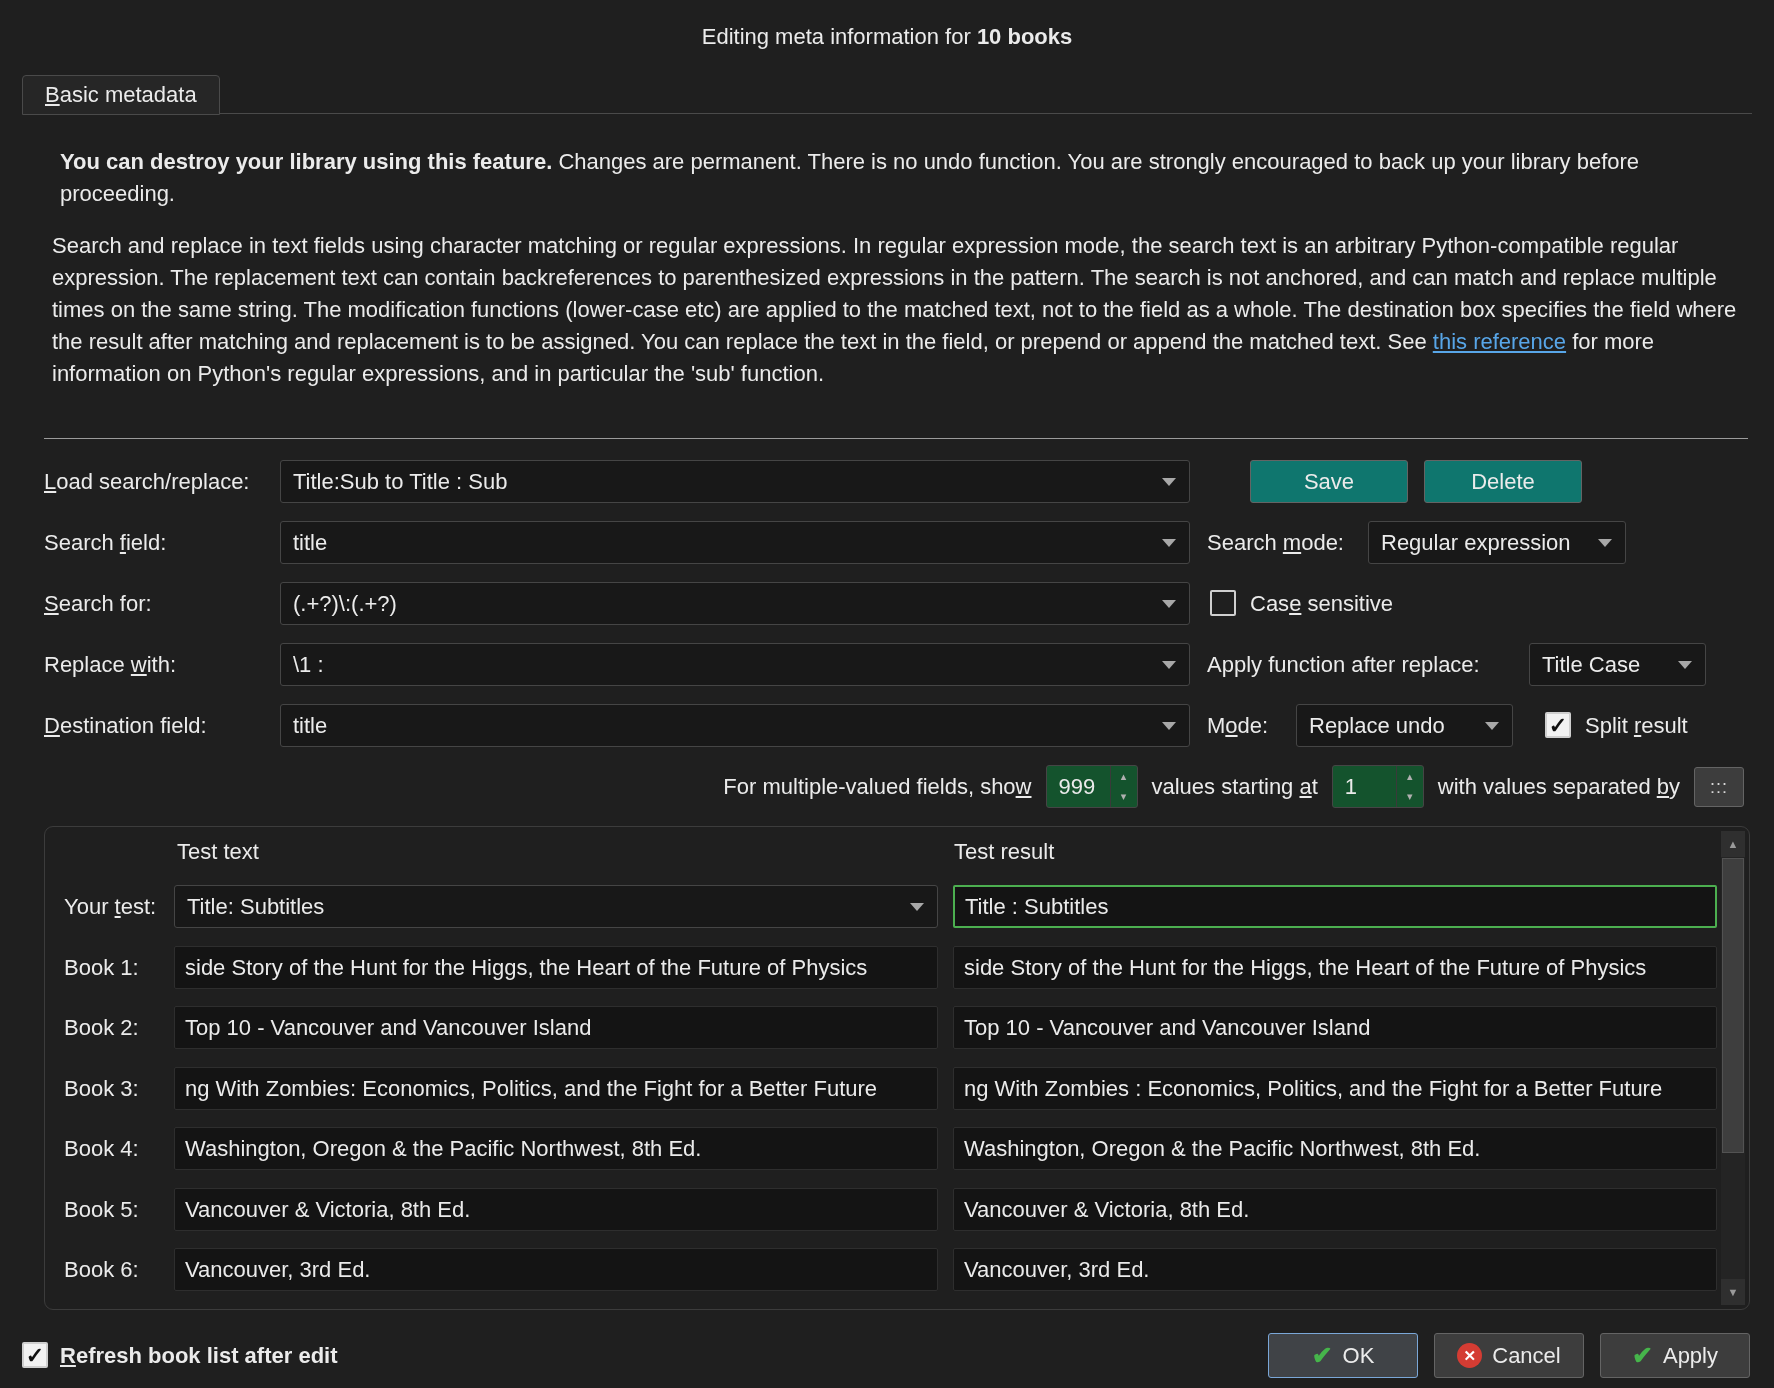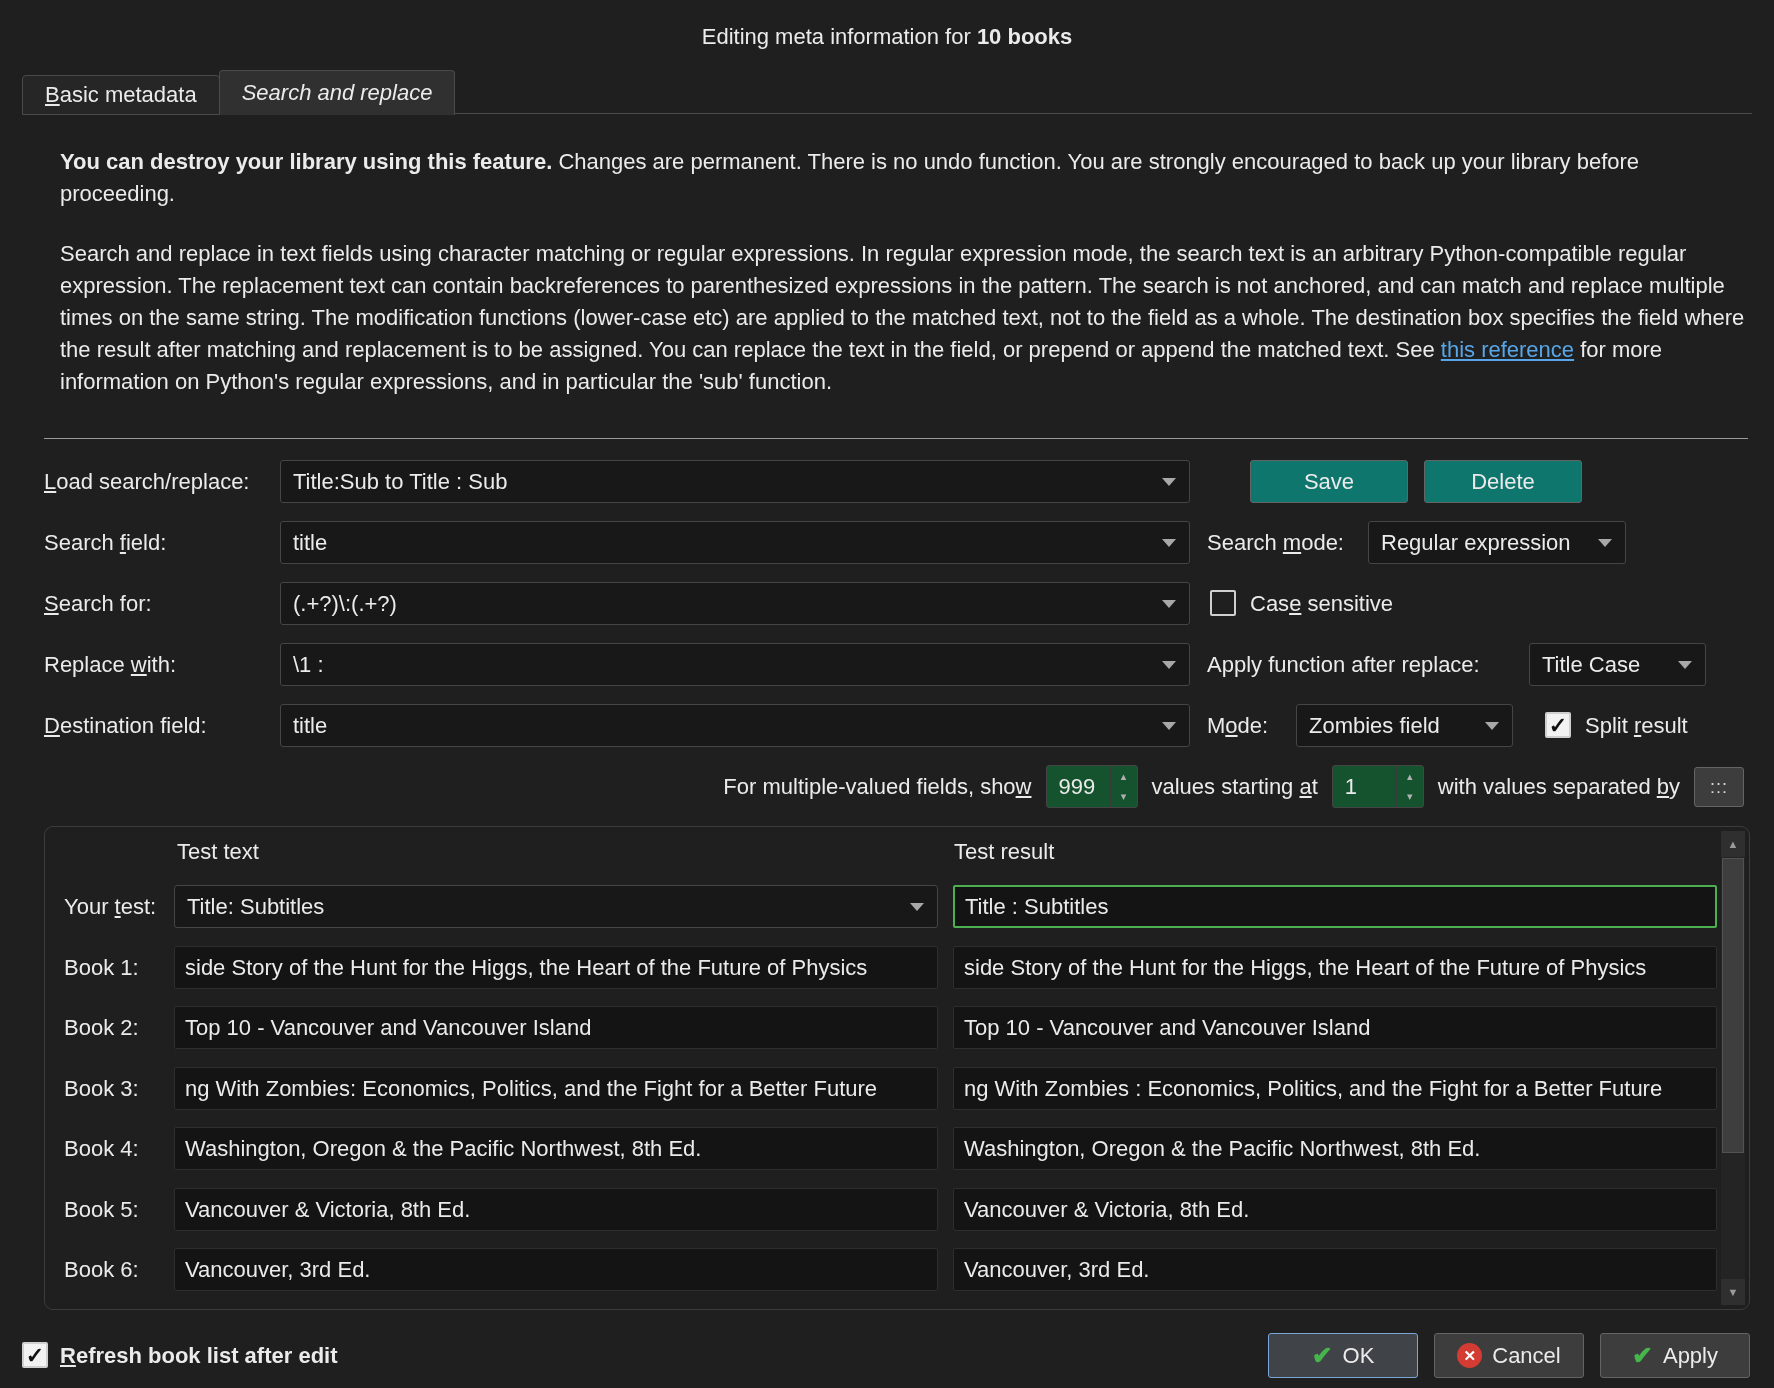--- a/index.html
+++ b/index.html
@@ -11,21 +11,21 @@
   .title b{font-weight:bold;}
 
   
   .paneline{position:absolute;left:22px;top:113px;width:1730px;height:1px;background:#4a4a4a;z-index:1;}
   .tabbar{position:absolute;left:22px;top:70px;height:45px;display:flex;align-items:flex-end;z-index:2;}
   .tab{box-sizing:border-box;height:40px;line-height:38px;padding:0 22px;background:#262626;
        border:1px solid #4a4a4a;border-radius:4px 4px 0 0;cursor:default;white-space:nowrap;text-align:center;}
   .tab.active{height:45px;line-height:43px;background:#303030;font-style:italic;border-bottom:none;margin-left:-1px;}
 
   .warning{position:absolute;left:44px;top:130px;width:1690px;line-height:32px;margin:16px;}
-  .desc{position:absolute;left:44px;top:222px;width:1700px;line-height:32px;margin:16px;}
+  .desc{position:absolute;left:44px;top:222px;width:1700px;line-height:32px;margin:8px;}
   .link{color:#58a6e8;text-decoration:underline;cursor:pointer;}
 
   .divider{position:absolute;left:44px;top:438px;width:1704px;height:1px;background:#9b9b9b;}
 
   .flabel{position:absolute;height:43px;line-height:43px;white-space:nowrap;}
 
   .combo{position:absolute;height:43px;box-sizing:border-box;background:#181818;
          border:1px solid #454545;border-radius:3px;cursor:default;}
   .combo .ctext{position:absolute;left:12px;right:40px;top:0;line-height:41px;white-space:nowrap;overflow:hidden;}
   .arrow{position:absolute;right:13px;top:17px;width:0;height:0;
@@ -80,21 +80,20 @@
 </head>
 <body>
 
 <div class="dialog">
 
   <div class="title"><span>Editing meta information for </span><b>10 books</b></div>
 
   <div class="paneline"></div>
   <div class="tabbar">
     <div class="tab"><u>B</u>asic metadata</div>
-    <div class="tab active">Search and replace</div>
   </div>
 
   <p class="warning"><b>You can destroy your library using this feature.</b><span> Changes are permanent. There is no undo function. You are strongly encouraged to back up your library before proceeding.</span></p>
 
   <p class="desc"><span>Search and replace in text fields using character matching or regular expressions. In regular expression mode, the search text is an arbitrary Python-compatible regular expression. The replacement text can contain backreferences to parenthesized expressions in the pattern. The search is not anchored, and can match and replace multiple times on the same string. The modification functions (lower-case etc) are applied to the matched text, not to the field as a whole. The destination box specifies the field where the result after matching and replacement is to be assigned. You can replace the text in the field, or prepend or append the matched text. See </span><a class="link">this reference</a><span> for more information on Python's regular expressions, and in particular the 'sub' function.</span></p>
 
   <div class="divider"></div>
 
   <div class="flabel" style="left:44px;top:460px"><u>L</u>oad search/replace:</div>
   <div class="combo" style="left:280px;top:460px;width:910px">
@@ -134,21 +133,21 @@
     <span class="arrow"></span>
   </div>
 
   <div class="flabel" style="left:44px;top:704px"><u>D</u>estination field:</div>
   <div class="combo" style="left:280px;top:704px;width:910px">
     <span class="ctext">title</span>
     <span class="arrow"></span>
   </div>
   <div class="flabel" style="left:1207px;top:704px">M<u>o</u>de:</div>
   <div class="combo" style="left:1296px;top:704px;width:217px">
-    <span class="ctext">Zombies field</span>
+    <span class="ctext">Replace undo</span>
     <span class="arrow"></span>
   </div>
   <div class="checkbox checked" style="left:1545px;top:712px">
       <span class="check">✓</span>
     </div>
   <div class="flabel" style="left:1585px;top:704px">Split <u>r</u>esult</div>
 
   <div class="row6">
     <span>For multiple-valued fields, sho<u>w</u></span>
     <div class="spin">

